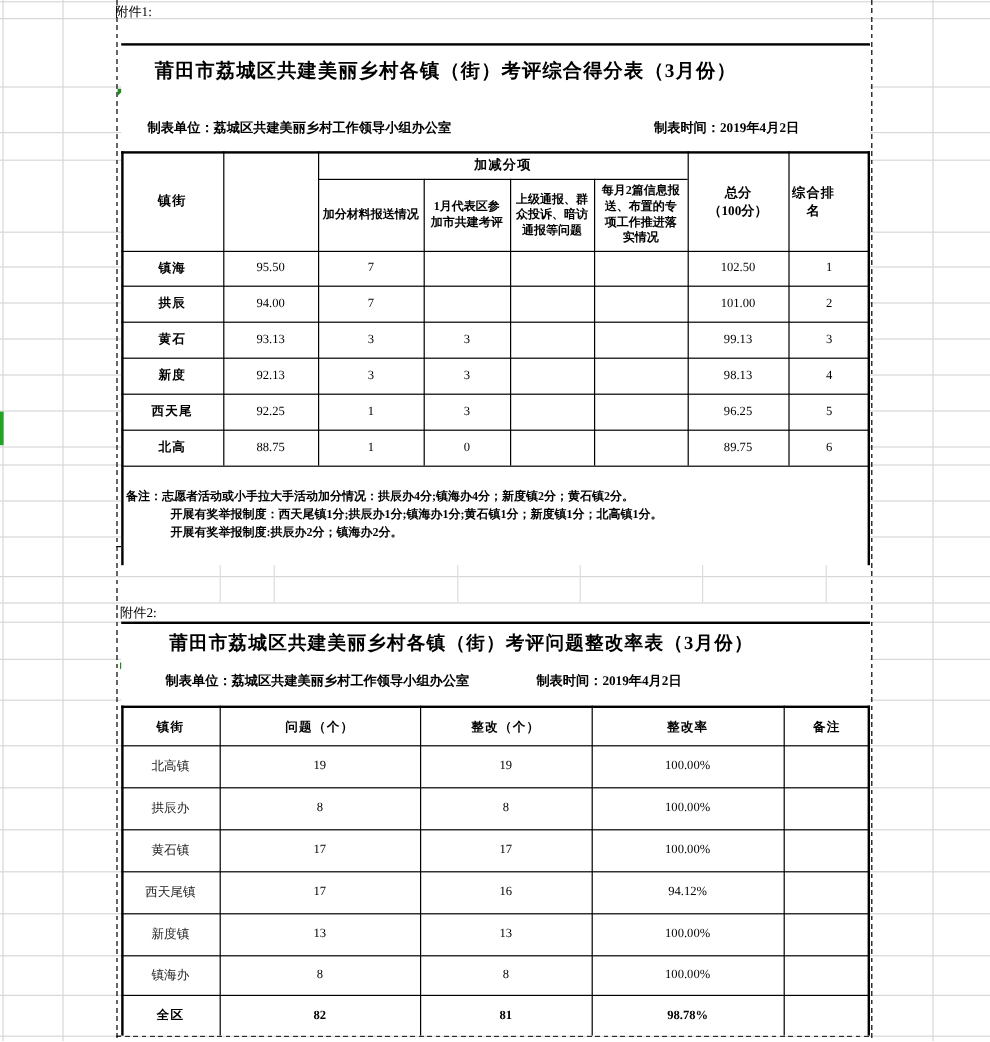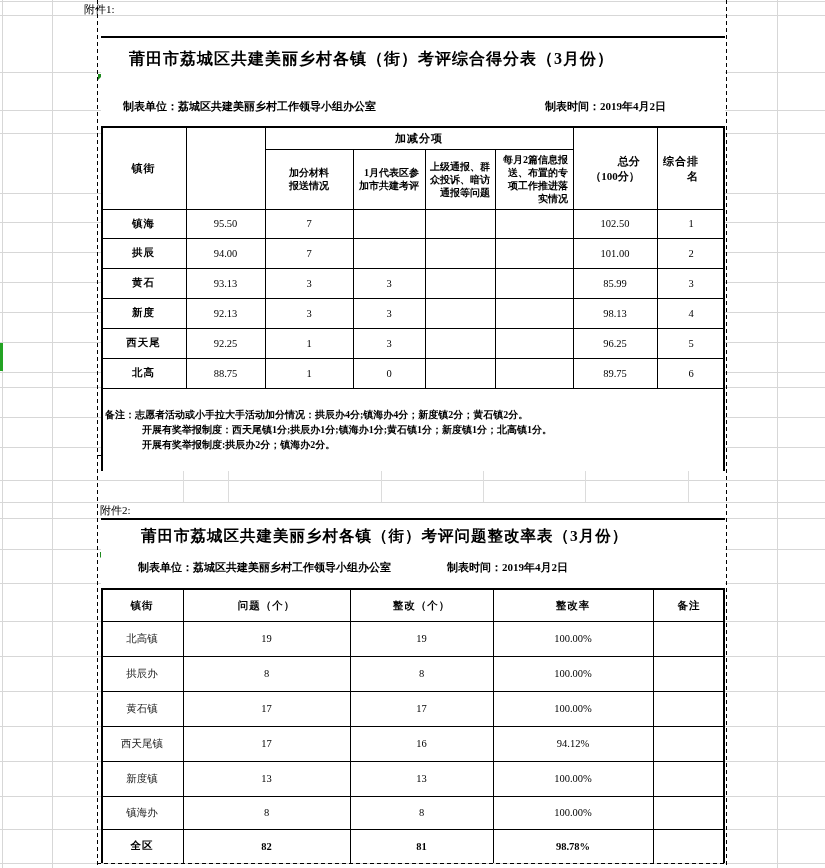--- a/index.html
+++ b/index.html
@@ -12,28 +12,28 @@
   
   .vdash{position:absolute;top:0;width:1px;height:868px;
          background:repeating-linear-gradient(to bottom,#000 0 4px,transparent 4px 7px);}
   .hdash{position:absolute;height:1px;
          background:repeating-linear-gradient(to right,#000 0 4px,transparent 4px 7px);}
   
   .vl{position:absolute;width:1px;background:#000;}
   .hl{position:absolute;height:1px;background:#000;}
   .tbl{position:absolute;background:#fff;}
   .c{position:absolute;display:flex;align-items:center;justify-content:center;
-     text-align:right;line-height:1.3;}
+     text-align:center;line-height:1.3;}
   .b{font-weight:bold;}
   .pre{white-space:pre-line;}
   .attach{position:absolute;font-size:11px;}
   .title1{position:absolute;font-size:16px;font-weight:bold;letter-spacing:1px;white-space:nowrap;}
   .maker{position:absolute;font-size:11px;font-weight:bold;white-space:nowrap;}
   .hcell{font-size:11px;font-weight:bold;letter-spacing:1px;}
-  .scell{font-size:10px;font-weight:bold;padding:0 24px;box-sizing:border-box;}
+  .scell{font-size:10px;font-weight:bold;padding:0 4px;box-sizing:border-box;}
   .row{position:absolute;left:0;display:flex;align-items:center;}
   .row>div{display:flex;align-items:center;justify-content:center;height:100%;
            font-size:10.5px;text-align:center;}
   .town{font-weight:bold;letter-spacing:1px;font-size:11px;}
   .cw0{width:85px}.cw1{width:79px}.cw2{width:88px}.cw3{width:72px}
   .cw4{width:70px}.cw5{width:78px}.cw6{width:84px}.cw7{width:68px}
   .dw0{width:82px}.dw1{width:167px}.dw2{width:143px}.dw3{width:160px}.dw4{width:72px}
   .t2town{font-size:10px;color:#222;}
   .notes{position:absolute;left:4px;top:371px;width:612px;font-size:10px;font-weight:bold;line-height:15px;}
   .notes .ind{padding-left:37px;}
@@ -85,21 +85,21 @@
       <div class="gvs" style="left: 688px; top: 456px; height: 46px;"></div>
     </div>
 
   <div class="vdash" style="left:97px;"></div>
   <div class="vdash" style="left:726px;"></div>
   <div class="hdash" style="left:97px;top:455px;width:629px;"></div>
   <div class="hdash" style="left:97px;top:863px;width:629px;"></div>
 
   <div class="greenbar"></div>
 
-  <div class="attach" style="left:84px;top:2px;">附件1:</div>
+  <div class="attach" style="left:96px;top:2px;">附件1:</div>
   <div class="attach" style="left:100px;top:503px;">附件2:</div>
 
   <div class="tri" style="left:98px;top:74px;"></div>
   <div class="tri" style="left:100px;top:552px;"></div>
 
   <div class="tbl" style="left:101px;top:36px;width:624px;height:435px;">
 
     <div class="hl" style="left:0;top:0;width:624px;height:2px;"></div>
     <div class="vl" style="left:0;top:90px;height:345px;width:2px;"></div>
     <div class="vl" style="left:622px;top:90px;height:345px;width:2px;"></div>
@@ -156,21 +156,21 @@
       <div class="cw6">101.00</div>
       <div class="cw7">2</div>
     </div>
     <div class="row" style="top:232px;height:30px;width:624px;">
       <div class="cw0 town">黄石</div>
       <div class="cw1">93.13</div>
       <div class="cw2">3</div>
       <div class="cw3">3</div>
       <div class="cw4"></div>
       <div class="cw5"></div>
-      <div class="cw6">85.99</div>
+      <div class="cw6">99.13</div>
       <div class="cw7">3</div>
     </div>
     <div class="row" style="top:262px;height:30px;width:624px;">
       <div class="cw0 town">新度</div>
       <div class="cw1">92.13</div>
       <div class="cw2">3</div>
       <div class="cw3">3</div>
       <div class="cw4"></div>
       <div class="cw5"></div>
       <div class="cw6">98.13</div>

